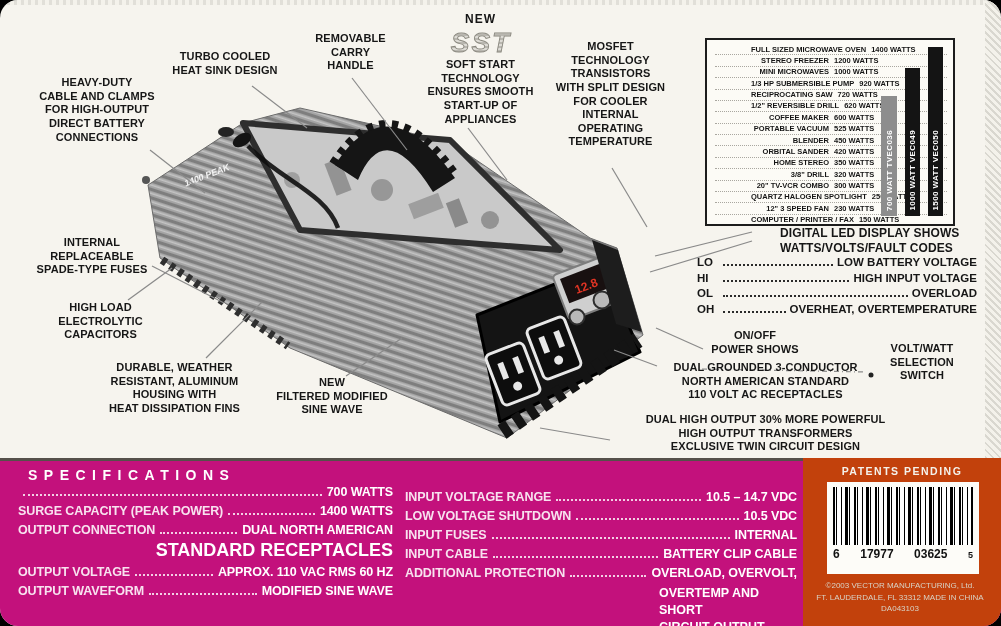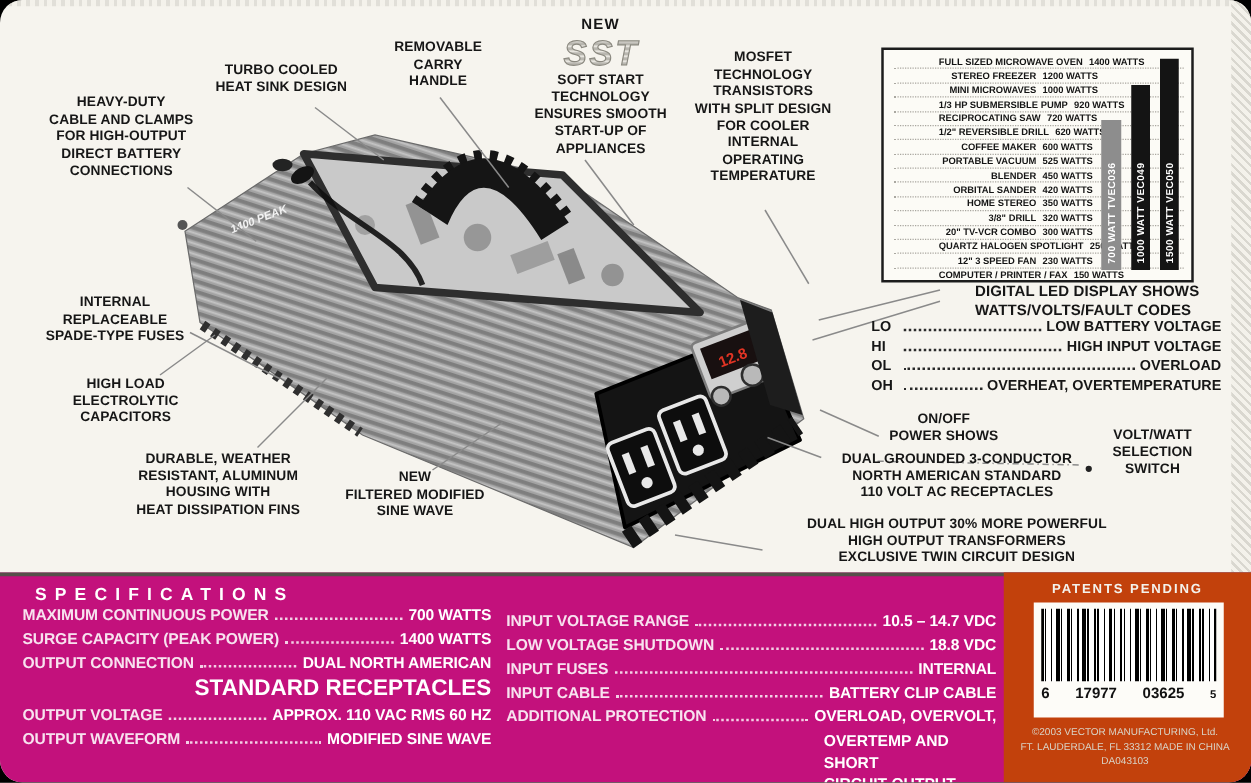--- a/index.html
+++ b/index.html
@@ -311,21 +311,20 @@
       <div class="wbar bar-black" style="left:221px;width:15px;height:169px;">
           <span>1500 WATT VEC050</span>
         </div>
     </div>
 
     <div class="band">
       <div class="spec-head">SPECIFICATIONS</div>
 
       <div class="spec-col" style="left:18px;top:24px;width:375px;">
         <div class="spec-row">
-          <span class="spec-lbl">MAXIMUM CONTINUOUS POWER</span>
           <span class="spec-dots"></span>
           <span class="spec-val">700 WATTS</span>
         </div>
         <div class="spec-row">
           <span class="spec-lbl">SURGE CAPACITY (PEAK POWER)</span>
           <span class="spec-dots"></span>
           <span class="spec-val">1400 WATTS</span>
         </div>
         <div class="spec-row">
           <span class="spec-lbl">OUTPUT CONNECTION</span>
@@ -347,21 +346,21 @@
 
       <div class="spec-col" style="left:405px;top:29px;width:392px;">
         <div class="spec-row">
           <span class="spec-lbl">INPUT VOLTAGE RANGE</span>
           <span class="spec-dots"></span>
           <span class="spec-val">10.5 – 14.7 VDC</span>
         </div>
         <div class="spec-row">
           <span class="spec-lbl">LOW VOLTAGE SHUTDOWN</span>
           <span class="spec-dots"></span>
-          <span class="spec-val">18.8 VDC</span>
+          <span class="spec-val">10.5 VDC</span>
         </div>
         <div class="spec-row">
           <span class="spec-lbl">INPUT FUSES</span>
           <span class="spec-dots"></span>
           <span class="spec-val">INTERNAL</span>
         </div>
         <div class="spec-row">
           <span class="spec-lbl">INPUT CABLE</span>
           <span class="spec-dots"></span>
           <span class="spec-val">BATTERY CLIP CABLE</span>

